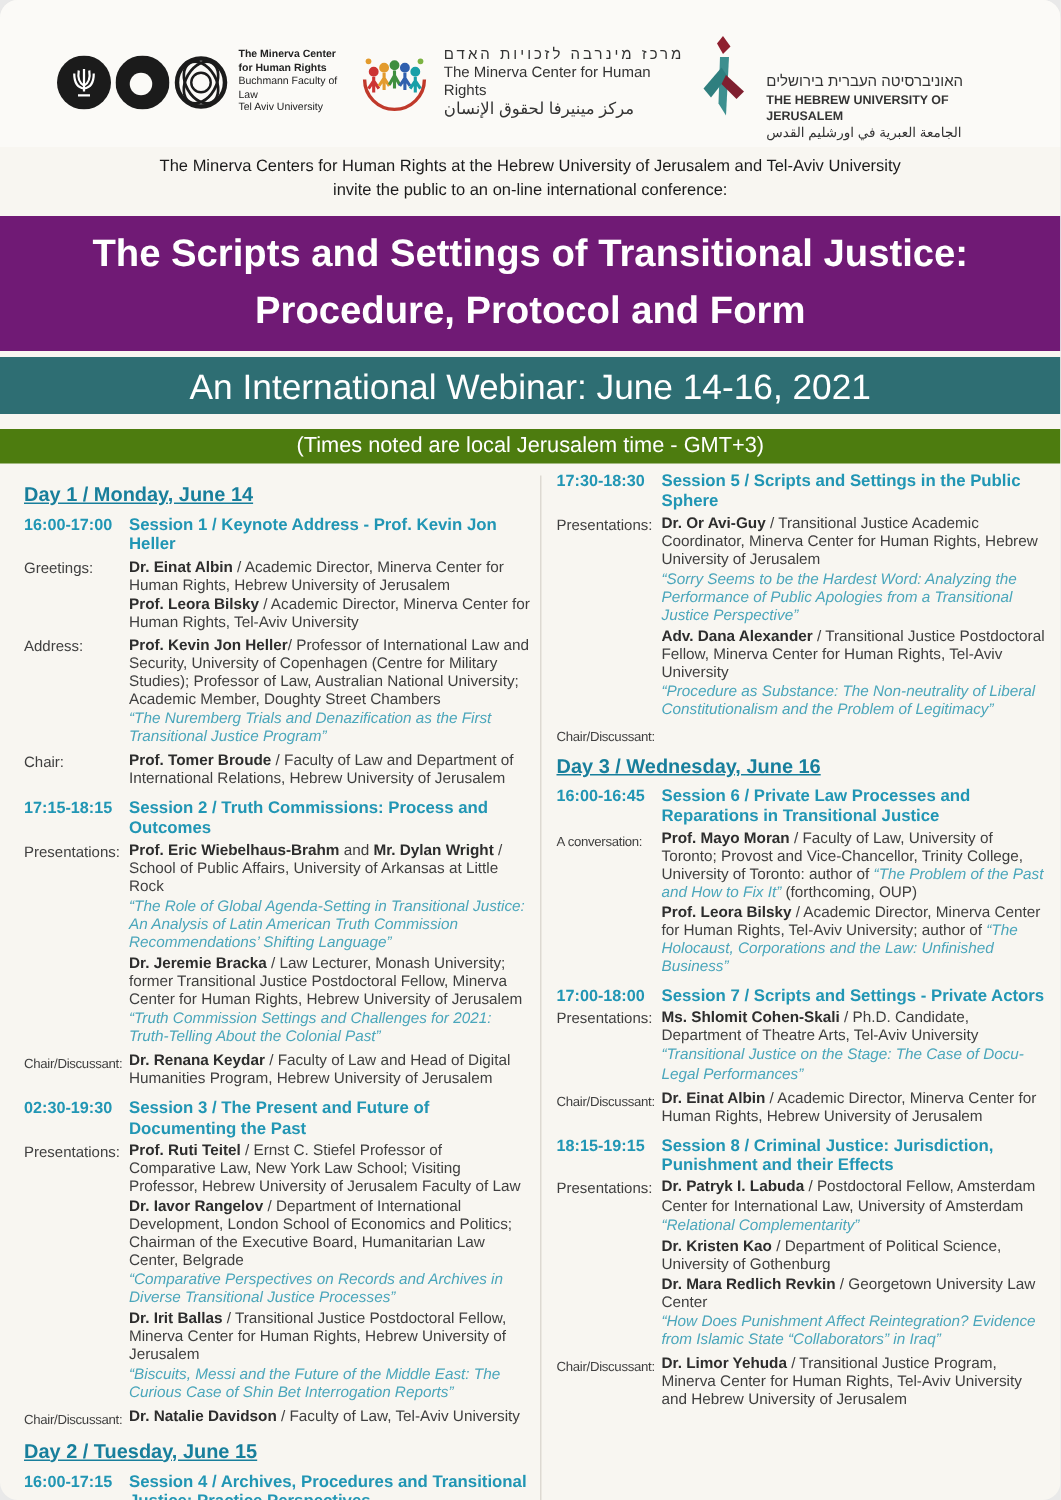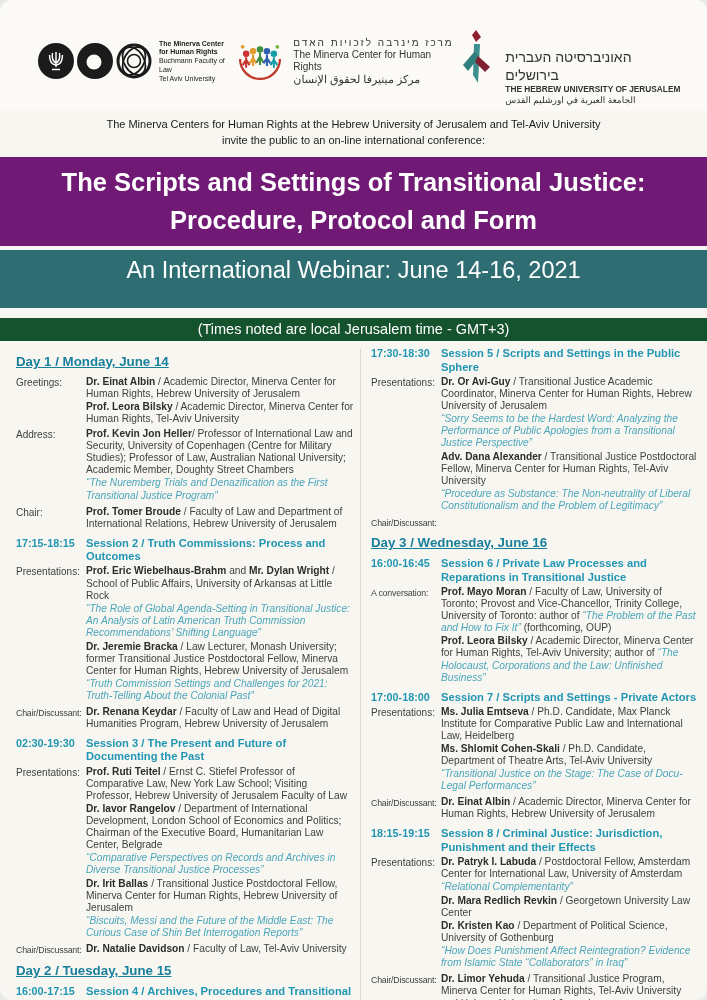--- a/index.html
+++ b/index.html
@@ -12,29 +12,29 @@
   .logo{display:flex;align-items:center;gap:7px;}
   .tau-circles{display:flex;gap:3px;align-items:center;}
   .tau-circles svg{display:block;}
   .tau-text{font-size:7px;line-height:1.25;color:#222;}
   .tau-text .b{font-weight:bold;}
   .minerva-text{text-align:left;line-height:1.2;}
   .minerva-heb{font-size:10px;color:#333;letter-spacing:2px;}
   .minerva-eng{font-size:10px;color:#333;}
   .minerva-ara{font-size:11px;color:#333;}
   .huji-text{line-height:1.3;}
-  .huji-heb{font-size:14px;color:#333;margin-top:32px;}
+  .huji-heb{font-size:10px;color:#333;margin-top:32px;}
   .huji-eng{font-size:8.3px;font-weight:bold;color:#333;}
   .huji-ara{font-size:9px;color:#333;}
   
   .intro{text-align:center;font-size:11px;color:#1b1b1b;line-height:1.45;margin:6px 0 8px;}
   .banner{text-align:center;color:#fff;}
   .title-banner{background:#701a75;font-weight:bold;font-size:25.5px;line-height:1.5;padding:6px 0 7px;}
-  .subtitle-banner{background:#2e6e73;font-size:23.5px;padding:7px 0 24px;margin-top:4px;}
-  .times-banner{background:#14532d;font-size:14.5px;padding:3px 0 4px;margin-top:10px;}
+  .subtitle-banner{background:#2e6e73;font-size:23.5px;padding:7px 0 4px;margin-top:4px;}
+  .times-banner{background:#4d7c0f;font-size:14.5px;padding:3px 0 4px;margin-top:10px;}
   
   .columns{display:flex;align-items:stretch;padding:6px 10px 0 16px;}
   .col-left{width:338px;flex:none;padding-right:6px;}
   .col-divider{width:1px;background:#ddd9d2;margin:2px 6px 0 0;}
   .col-right{flex:1;padding-left:4px;min-width:0;}
   .day-header{color:#187f9c;font-weight:bold;font-size:13.3px;text-decoration:underline;
               margin:7px 0 7px;}
   .session{margin-bottom:6px;}
   .s-row{display:flex;align-items:flex-start;margin-bottom:2px;}
   .label{width:70px;flex:none;font-size:10px;color:#3f3f3f;padding-top:1px;}
@@ -156,20 +156,24 @@
   </div>
 
   <div class="banner subtitle-banner">An International Webinar: June 14-16, 2021</div>
 
   <div class="banner times-banner">(Times noted are local Jerusalem time - GMT+3)</div>
 
   <main class="columns">
     <section class="col-left">
         <div class="day-header">Day 1 / Monday, June 14</div>
         <div class="session">
+          <div class="s-row s-head">
+            <span class="label">16:00-17:00</span>
+            <div class="content">Session 1 / Keynote Address - Prof. Kevin Jon Heller</div>
+          </div>
           <div class="s-row">
             <span class="label">Greetings:</span>
             <div class="content">
               <p class="person"><b>Dr. Einat Albin</b><span> / Academic Director, Minerva Center for Human Rights, Hebrew University of Jerusalem</span></p>
               <p class="person"><b>Prof. Leora Bilsky</b><span> / Academic Director, Minerva Center for Human Rights, Tel-Aviv University</span></p>
             </div>
           </div>
           <div class="s-row">
             <span class="label">Address:</span>
             <div class="content">
@@ -271,21 +275,20 @@
             </div>
           </div>
           <div class="session">
             <div class="s-row s-head">
               <span class="label">17:00-18:00</span>
               <div class="content">Session 7 / Scripts and Settings - Private Actors</div>
             </div>
             <div class="s-row">
               <span class="label">Presentations:</span>
               <div class="content">
-                <p class="person"><b>Ms. Julia Emtseva</b><span> / Ph.D. Candidate, Max Planck Institute for Comparative Public Law and International Law, Heidelberg</span></p>
                 <p class="person"><b>Ms. Shlomit Cohen-Skali</b><span> / Ph.D. Candidate, Department of Theatre Arts, Tel-Aviv University</span></p>
                 <p class="quote">“Transitional Justice on the Stage: The Case of Docu-Legal Performances”</p>
               </div>
             </div>
             <div class="s-row">
               <span class="label small">Chair/Discussant:</span>
               <div class="content">
                 <p class="person"><b>Dr. Einat Albin</b><span> / Academic Director, Minerva Center for Human Rights, Hebrew University of Jerusalem</span></p>
               </div>
             </div>
@@ -293,22 +296,22 @@
           <div class="session">
             <div class="s-row s-head">
               <span class="label">18:15-19:15</span>
               <div class="content">Session 8 / Criminal Justice: Jurisdiction, Punishment and their Effects</div>
             </div>
             <div class="s-row">
               <span class="label">Presentations:</span>
               <div class="content">
                 <p class="person"><b>Dr. Patryk I. Labuda</b><span> / Postdoctoral Fellow, Amsterdam Center for International Law, University of Amsterdam</span></p>
                 <p class="quote">“Relational Complementarity”</p>
+                <p class="person"><b>Dr. Kristen Kao</b><span> / Department of Political Science, University of Gothenburg</span></p>
                 <p class="person"><b>Dr. Mara Redlich Revkin</b><span> / Georgetown University Law Center</span></p>
-                <p class="person"><b>Dr. Kristen Kao</b><span> / Department of Political Science, University of Gothenburg</span></p>
                 <p class="quote">“How Does Punishment Affect Reintegration? Evidence from Islamic State “Collaborators” in Iraq”</p>
               </div>
             </div>
             <div class="s-row">
               <span class="label small">Chair/Discussant:</span>
               <div class="content">
                 <p class="person"><b>Dr. Limor Yehuda</b><span> / Transitional Justice Program, Minerva Center for Human Rights, Tel-Aviv University and Hebrew University of Jerusalem</span></p>
               </div>
             </div>
           </div>

